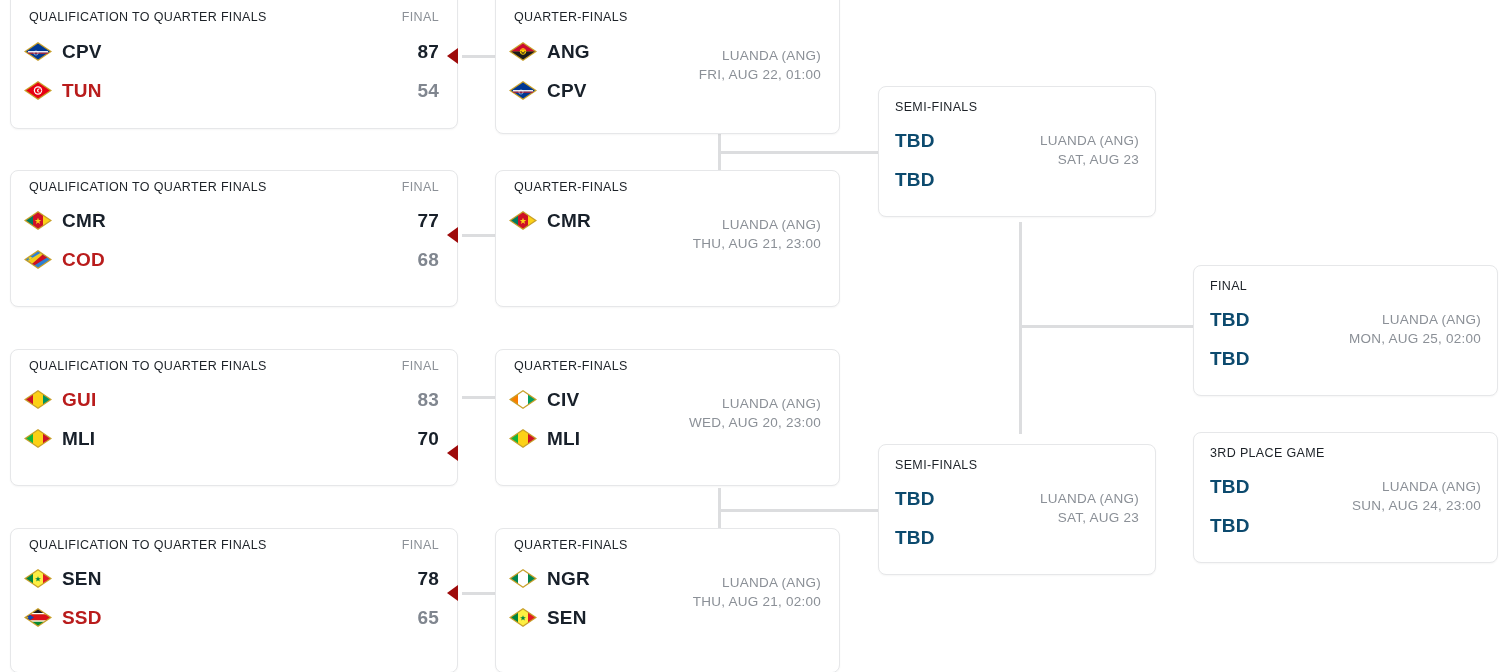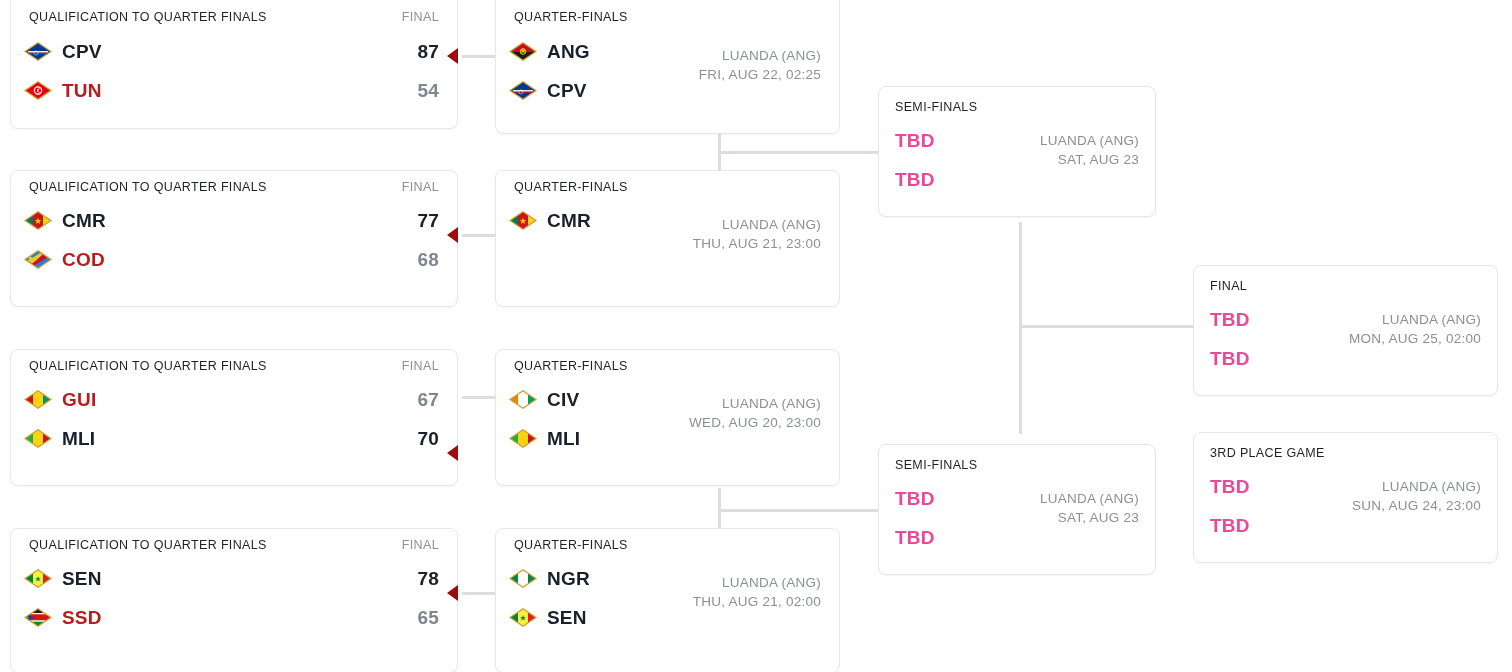--- a/index.html
+++ b/index.html
@@ -98,21 +98,21 @@
     color: #18202a;
     letter-spacing: 0.2px;
     text-align: right;
   }
   .row.loser .score { color: #80868f; font-weight: bold; }
 
   
   .row.tbd .team {
     font-size: 19px;
     font-weight: bold;
-    color: #ec4899;
+    color: #0c4a6e;
   }
 
   
   .meta {
     position: absolute;
     right: 18px;
     text-align: right;
     font-size: 13.5px;
     line-height: 19px;
     color: #8b9097;
@@ -236,21 +236,21 @@
           <clipPath id="guiClip">
               <polygon points="15,2.6 26.8,10.5 15,18.4 3.2,10.5"></polygon>
             </clipPath>
           <g clip-path="url(#guiClip)">
             <rect x="0" y="0" width="10" height="21" fill="#ce1126"></rect>
             <rect x="10" y="0" width="10" height="21" fill="#fcd116"></rect>
             <rect x="20" y="0" width="10" height="21" fill="#009460"></rect>
           </g>
         </svg>
         <span class="team">GUI</span>
-        <span class="score">67</span>
+        <span class="score">83</span>
       </div>
       <div class="row">
         <svg class="flag" viewBox="0 0 30 21">
           <polygon points="15,1 29,10.5 15,20 1,10.5" fill="#c8a02a"></polygon>
           <clipPath id="mliClip2">
               <polygon points="15,2.6 26.8,10.5 15,18.4 3.2,10.5"></polygon>
             </clipPath>
           <g clip-path="url(#mliClip2)">
             <rect x="0" y="0" width="10" height="21" fill="#14b53a"></rect>
             <rect x="10" y="0" width="10" height="21" fill="#fcd116"></rect>
@@ -337,21 +337,21 @@
           <polygon points="15,2.6 26.8,10.5 15,18.4 3.2,10.5" fill="#003893"></polygon>
           <rect x="5" y="11.4" width="20" height="1.3" fill="#cf2027"></rect>
           <rect x="5" y="10.1" width="20" height="1.3" fill="#ffffff"></rect>
           <circle cx="13" cy="12" r="2.1" fill="none" stroke="#ffffff" stroke-width="0.5"></circle>
         </svg>
         <span class="team">CPV</span>
       </div>
     </div>
     <div class="meta" style="top:63px;">
       <div>LUANDA (ANG)</div>
-      <div>FRI, AUG 22, 02:25</div>
+      <div>FRI, AUG 22, 01:00</div>
     </div>
   </div>
 
   <div class="card" style="left:495px; top:170px; width:345px; height:137px;">
     <div class="card-head">
       <span class="card-title">QUARTER-FINALS</span>
     </div>
     <div class="rows" style="right:auto; width:180px;">
       <div class="row">
         <svg class="flag" viewBox="0 0 30 21">

